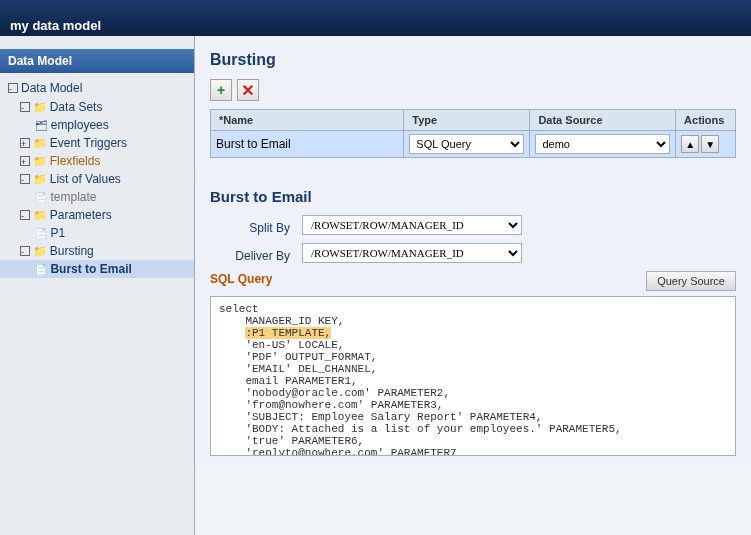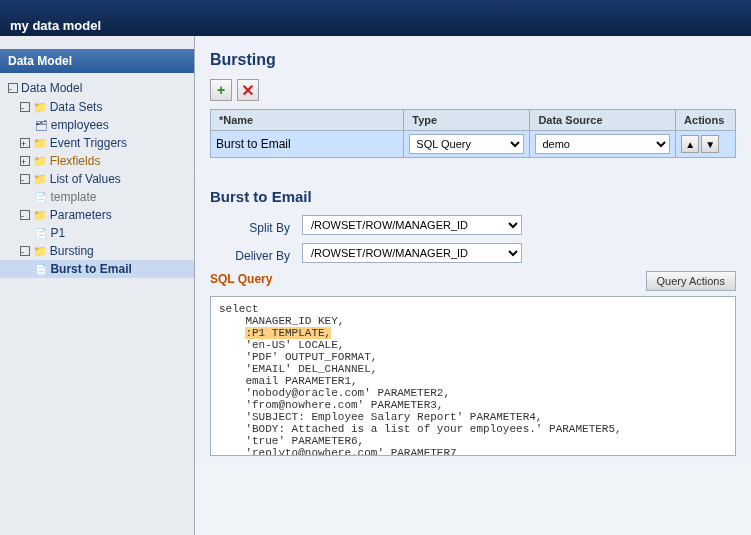--- a/index.html
+++ b/index.html
@@ -227,20 +227,21 @@
       color: #1a3a6b;
       font-size: 12px;
     }
 
     .form-select {
       width: 220px;
       font-size: 11px;
       border: 1px solid #a0b0c0;
       padding: 2px 4px;
       background: white;
+      font-family: Liberation Serif, serif;
     }
 
     .sql-query-section {
       margin-top: 5px;
     }
 
     .sql-label {
       color: #c05000;
       font-size: 12px;
       font-weight: bold;
@@ -411,21 +412,21 @@
         <label class="form-label">Deliver By</label>
         <select class="form-select">
           <option>/ROWSET/ROW/MANAGER_ID</option>
           <option>/ROWSET/ROW/EMPLOYEE_ID</option>
         </select>
       </div>
 
       <div class="sql-query-section">
         <div style="display:flex; align-items:center; justify-content:space-between; margin-bottom:5px;">
           <span class="sql-label">SQL Query</span>
-          <button class="query-builder-btn">Query Actions</button>
+          <button class="query-builder-btn">Query Source</button>
         </div>
         <div class="sql-textarea" contenteditable="true" style="">select
     MANAGER_ID KEY,
     <span class="sql-highlight">:P1 TEMPLATE,</span>
     'en-US' LOCALE,
     'PDF' OUTPUT_FORMAT,
     'EMAIL' DEL_CHANNEL,
     email PARAMETER1,
     'nobody@oracle.com' PARAMETER2,
     'from@nowhere.com' PARAMETER3,

